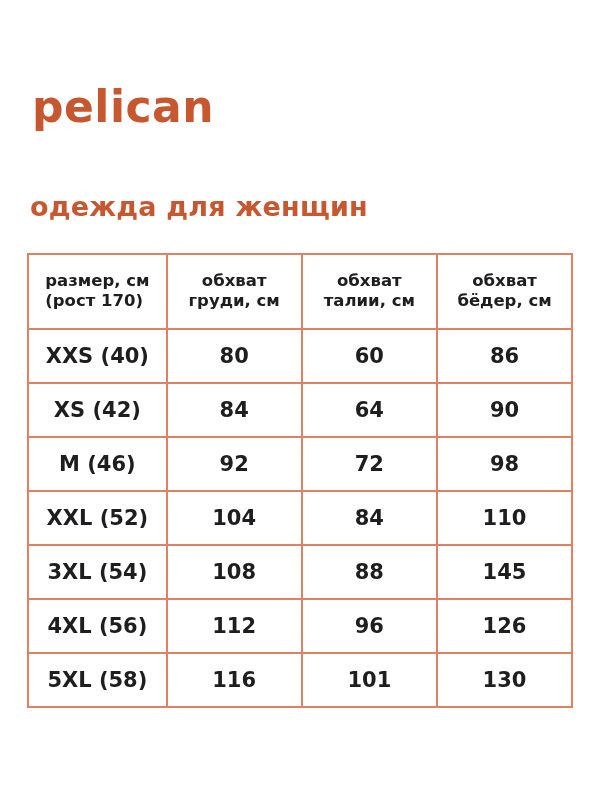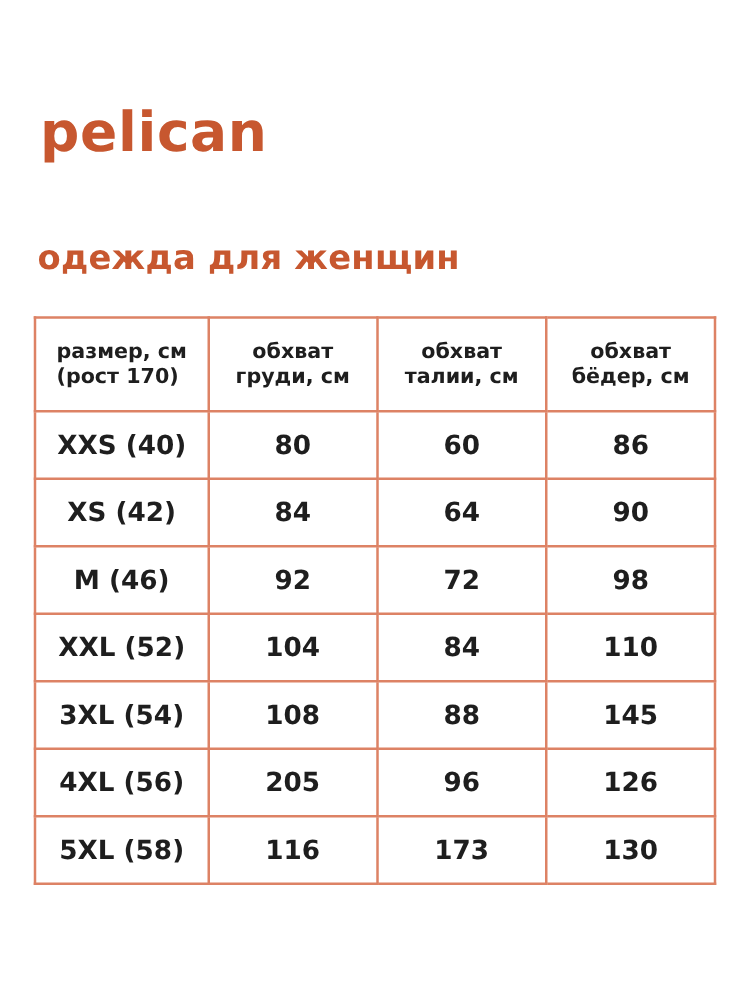--- a/index.html
+++ b/index.html
@@ -135,26 +135,26 @@
         <td>110</td>
       </tr>
       <tr>
         <td>3XL (54)</td>
         <td>108</td>
         <td>88</td>
         <td>145</td>
       </tr>
       <tr>
         <td>4XL (56)</td>
-        <td>205</td>
+        <td>112</td>
         <td>96</td>
         <td>126</td>
       </tr>
       <tr>
         <td>5XL (58)</td>
         <td>116</td>
-        <td>173</td>
+        <td>101</td>
         <td>130</td>
       </tr>
     </tbody>
   </table>
 
 </div>
 
 </body></html>

